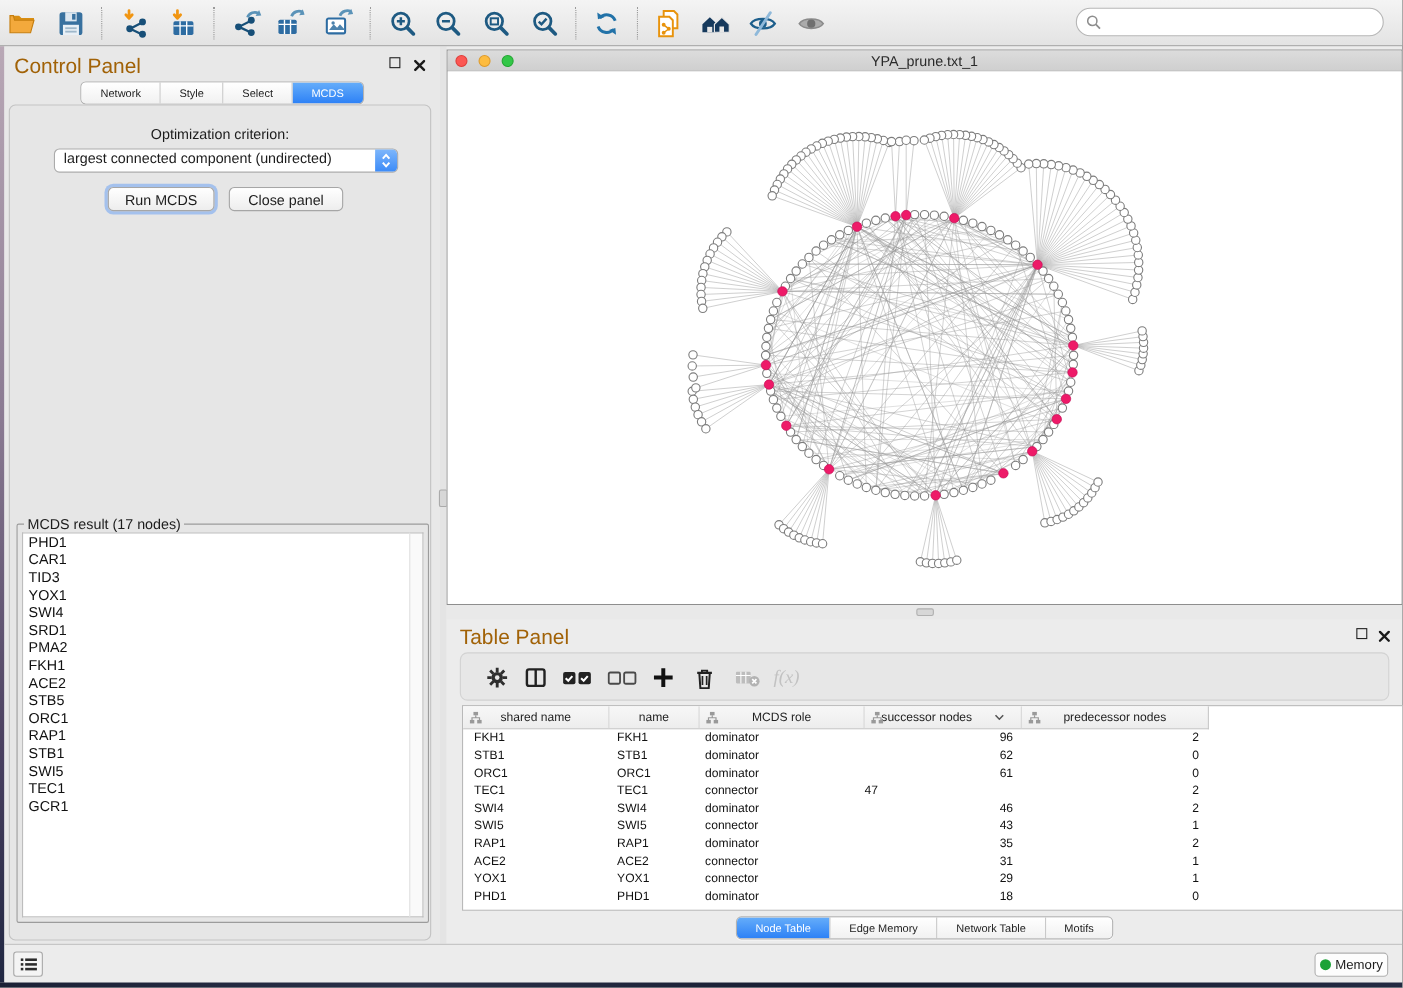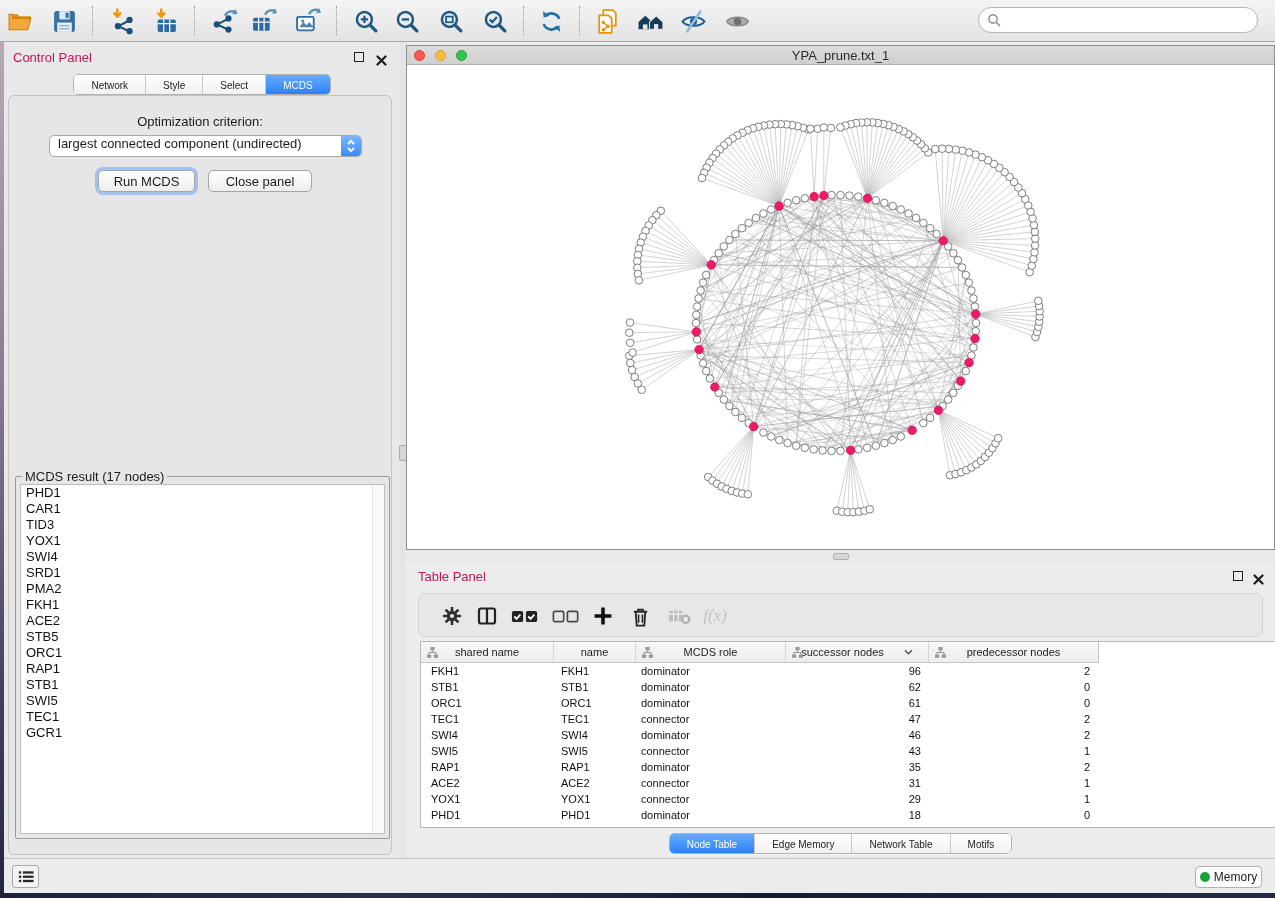--- a/index.html
+++ b/index.html
@@ -12,21 +12,21 @@
   .tb-sep{position:absolute;top:6px;height:30px;width:0;border-left:1px dotted #9a9a9a}
   .search{position:absolute;left:978px;top:7px;width:280px;height:26px;background:#fff;border:1px solid #b6b6b6;border-radius:13px;display:flex;align-items:center;padding-left:8px}
   .search svg{width:14px;height:14px;margin-right:5px}
   .search input{border:none;outline:none;flex:1;font-size:13px;background:transparent;font-family:inherit}
   
   .wall-left{position:absolute;left:0;top:42px;width:4px;height:851px;background:linear-gradient(#b9a8b6,#8a7a92 40%,#4a4060 75%,#202742)}
   .wall-bottom{position:absolute;left:0;top:893px;width:1275px;height:5px;background:linear-gradient(90deg,#1b2136,#2a3048 30%,#161c30 60%,#232a42)}
   
   .control-panel{position:absolute;left:4px;top:42px;width:396px;height:816px;background:#e8e8e8}
   .cp-header{position:absolute;left:0;top:0;right:0;height:30px}
-  .panel-title{position:absolute;left:9px;top:8px;font-size:13px;color:#be185d}
+  .panel-title{position:absolute;left:9px;top:8px;font-size:19px;color:#a16207}
   .float-btn{position:absolute;width:10px;height:10px;border:1.6px solid #222;top:10px}
   .close-btn{position:absolute;width:11px;height:11px;top:10px}
   .cp-header .float-btn{right:36px}
   .cp-header .close-btn{right:13px}
   .close-btn svg{width:11px;height:11px}
   .cp-tabs{position:absolute;left:0;top:32px;width:100%;display:flex;justify-content:center}
   .seg{display:inline-flex;border:1px solid #b2b2b2;border-radius:5px;overflow:hidden;background:#fff;height:21px;box-shadow:0 1px 0 rgba(255,255,255,.6)}
   .seg-item{padding:2px 17px;font-size:10px;color:#222;background:linear-gradient(#fff,#f1f1f1);border-left:1px solid #c9c9c9;white-space:nowrap;line-height:17px}
   .seg-item:first-child{border-left:none}
   .seg-item.active{background:linear-gradient(#65adfa,#2d81f6);color:#fff}
@@ -1049,21 +1049,21 @@
             <div class="td" style="width: 133px; text-align: left; padding-left: 10px;">ORC1</div>
             <div class="td" style="width: 82px; text-align: left; padding-left: 7px;">ORC1</div>
             <div class="td" style="width: 150px; text-align: left; padding-left: 5px;">dominator</div>
             <div class="td" style="width: 143px; text-align: right; padding-right: 8px;">61</div>
             <div class="td" style="width: 169px; text-align: right; padding-right: 8px;">0</div>
           </div>
           <div class="tp-row">
             <div class="td" style="width: 133px; text-align: left; padding-left: 10px;">TEC1</div>
             <div class="td" style="width: 82px; text-align: left; padding-left: 7px;">TEC1</div>
             <div class="td" style="width: 150px; text-align: left; padding-left: 5px;">connector</div>
-            <div class="td" style="width: 143px; text-align: right; padding-right: 8px;">47</div>
+            <div class="td" style="width: 143px; text-align: left; padding-right: 8px;">47</div>
             <div class="td" style="width: 169px; text-align: right; padding-right: 8px;">2</div>
           </div>
           <div class="tp-row">
             <div class="td" style="width: 133px; text-align: left; padding-left: 10px;">SWI4</div>
             <div class="td" style="width: 82px; text-align: left; padding-left: 7px;">SWI4</div>
             <div class="td" style="width: 150px; text-align: left; padding-left: 5px;">dominator</div>
             <div class="td" style="width: 143px; text-align: right; padding-right: 8px;">46</div>
             <div class="td" style="width: 169px; text-align: right; padding-right: 8px;">2</div>
           </div>
           <div class="tp-row">

